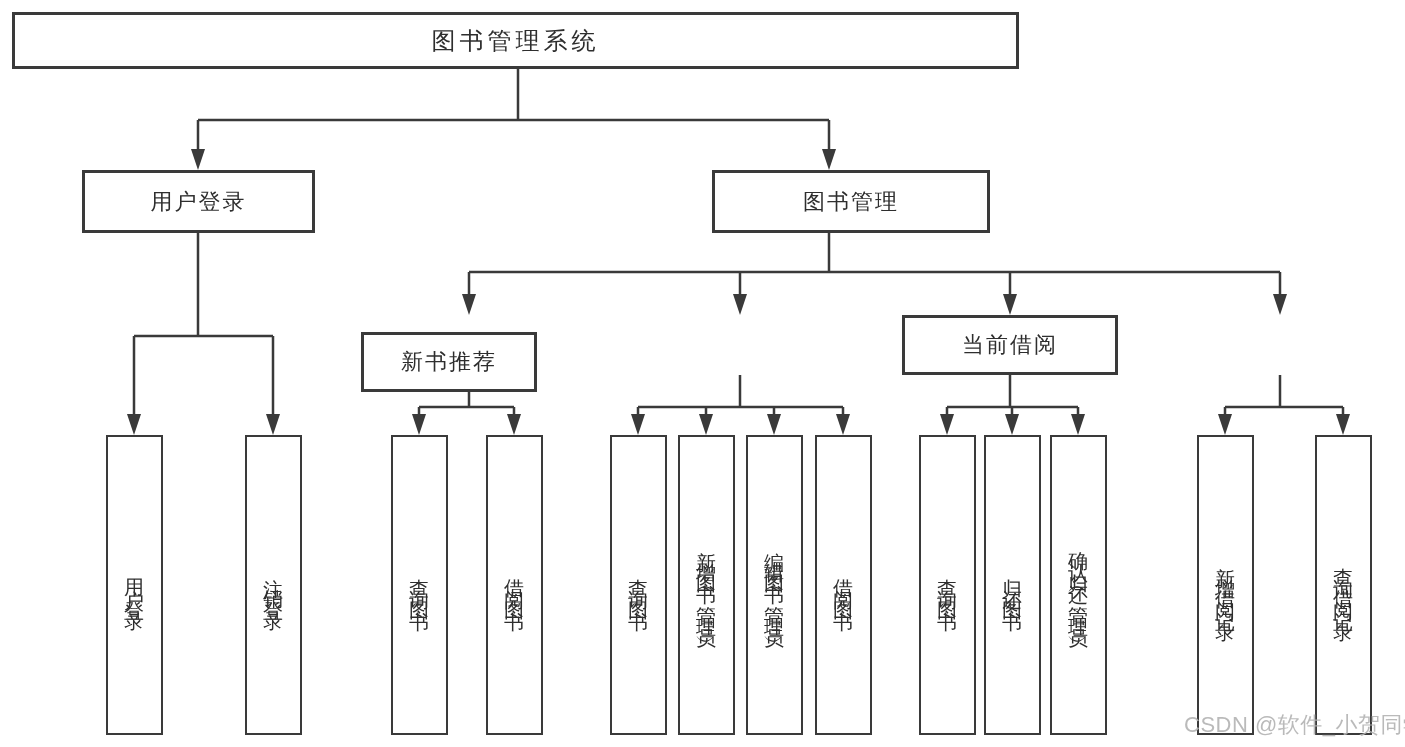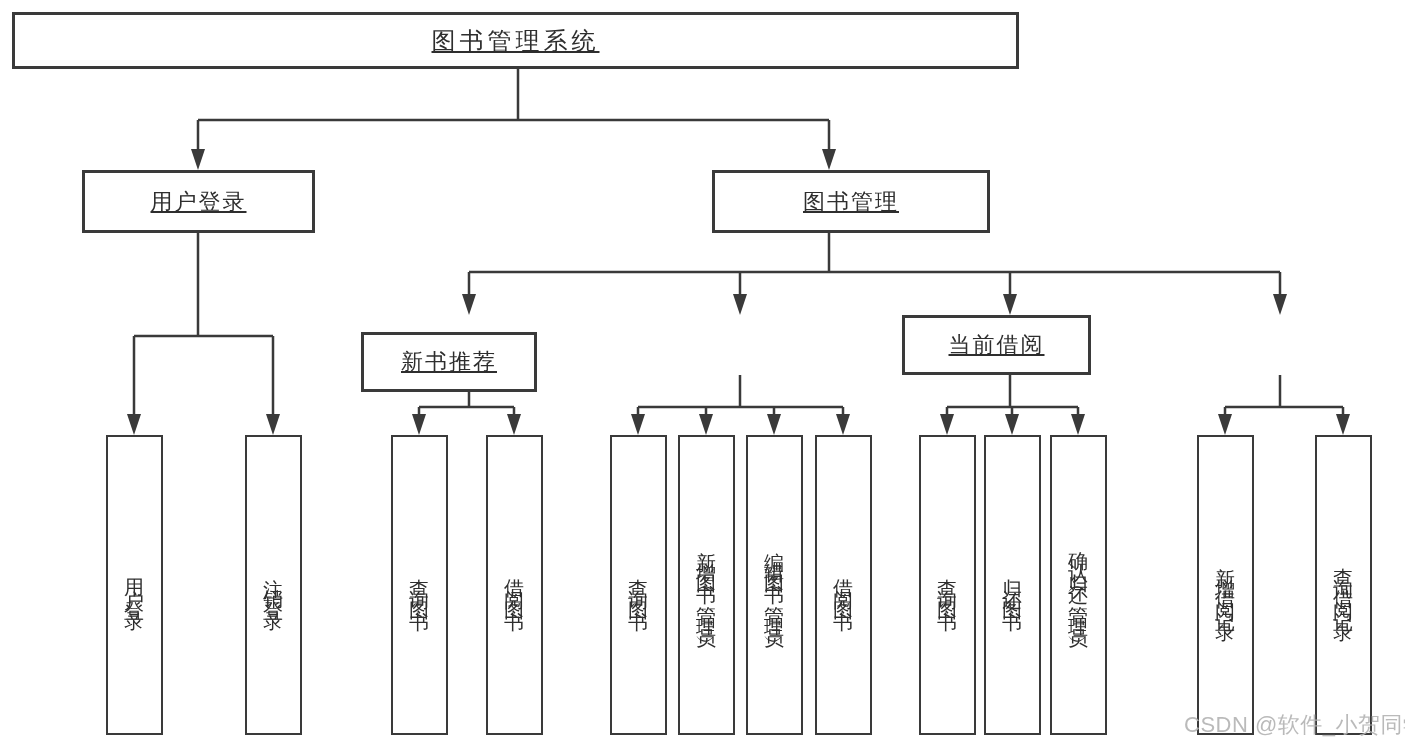--- a/index.html
+++ b/index.html
@@ -14,21 +14,21 @@
   }
   .wires{position:absolute;left:0;top:0;z-index:0;}
   .ln{stroke:var(--line);stroke-width:2.5;fill:none;}
   .ah{fill:var(--line);stroke:none;}
   .node{
     position:absolute;box-sizing:border-box;background:#fff;
     border:3px solid var(--border);z-index:1;
     display:flex;align-items:center;justify-content:center;
   }
   .leaf{border-width:2.5px;}
-  .lbl-h{font-size:22px;letter-spacing:2px;white-space:nowrap;text-decoration:underline;}
+  .lbl-h{font-size:22px;letter-spacing:2px;white-space:nowrap;}
   .lbl-root{font-size:24px;letter-spacing:4px;}
   .lbl-v{
     writing-mode:vertical-rl;text-orientation:mixed;
     font-size:20px;letter-spacing:11px;line-height:1;white-space:nowrap;
   }
   .watermark{
     position:absolute;left:1184px;top:710px;z-index:5;
     font-size:22px;letter-spacing:.5px;color:var(--watermark);opacity:.9;
     white-space:nowrap;
   }
@@ -88,21 +88,21 @@
   <div class="node" style="left:82px;top:170px;width:233px;height:63px">
     <span class="lbl-h">用户登录</span>
   </div>
   <div class="node" style="left:712px;top:170px;width:278px;height:63px">
     <span class="lbl-h">图书管理</span>
   </div>
 
   <div class="node" style="left:361px;top:332px;width:176px;height:60px">
     <span class="lbl-h">新书推荐</span>
   </div>
-  <div class="node" style="left:902px;top:315px;width:189px;height:60px">
+  <div class="node" style="left:902px;top:315px;width:216px;height:60px">
     <span class="lbl-h">当前借阅</span>
   </div>
 
   <div class="node leaf" style="left:106px;top:435px;width:57px;height:300px">
     <span class="lbl-v">用户登录</span>
   </div>
   <div class="node leaf" style="left:245px;top:435px;width:57px;height:300px">
     <span class="lbl-v">注销登录</span>
   </div>
 

